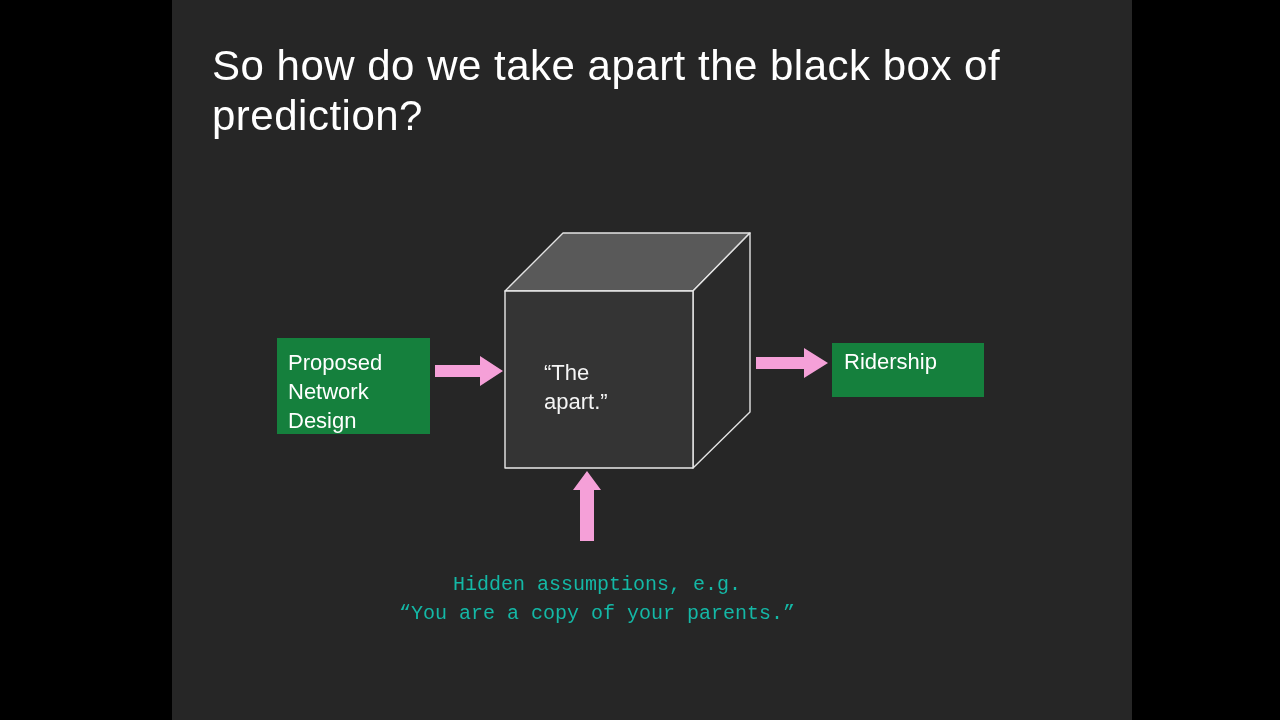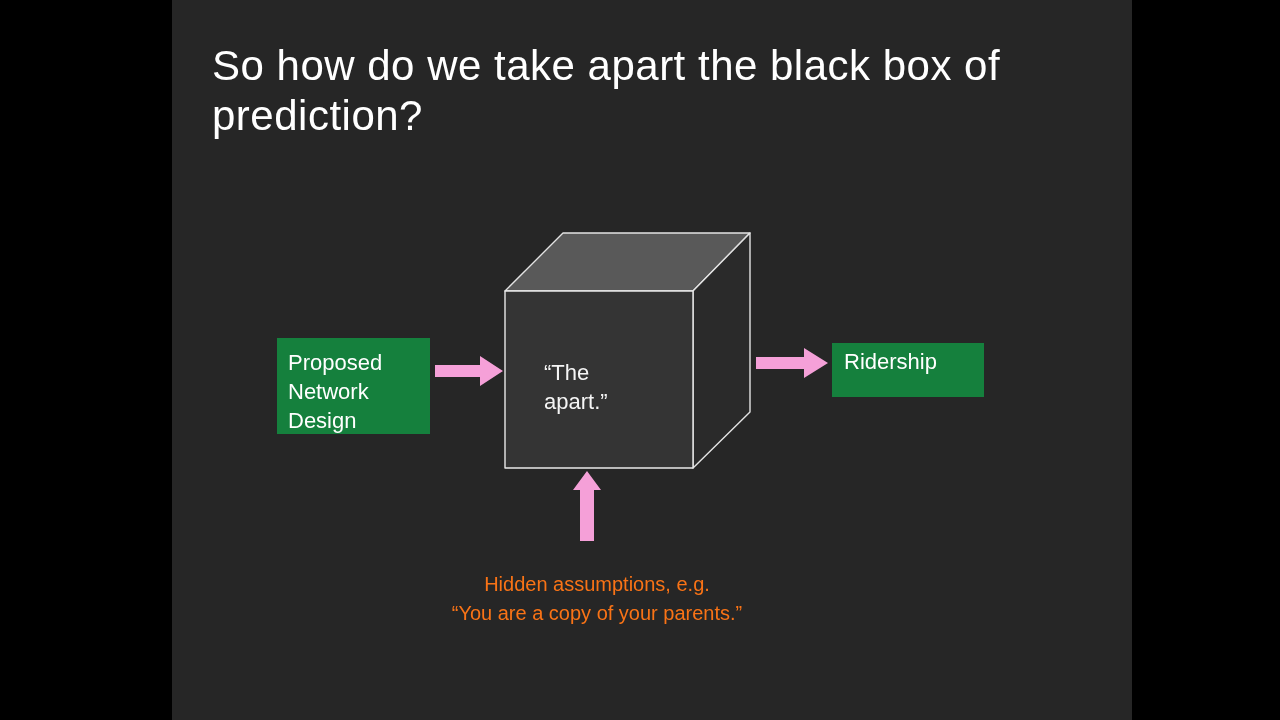--- a/index.html
+++ b/index.html
@@ -82,24 +82,25 @@
     font-size: 22px;
     line-height: 29px;
     white-space: pre-line;
   }
   .caption {
     position: absolute;
     left: 165px;
     top: 570px;
     width: 520px;
     text-align: center;
-    color: #f97316;
+    color: #14b8a6;
     font-size: 20px;
     line-height: 29px;
     white-space: pre-line;
+    font-family: Liberation Mono, monospace;
   }
 </style>
 </head>
 <body>
 
 <div class="stage">
   <div class="slide">
 
     <h1 class="slide-title">So how do we take apart the black box of
 prediction?</h1>

